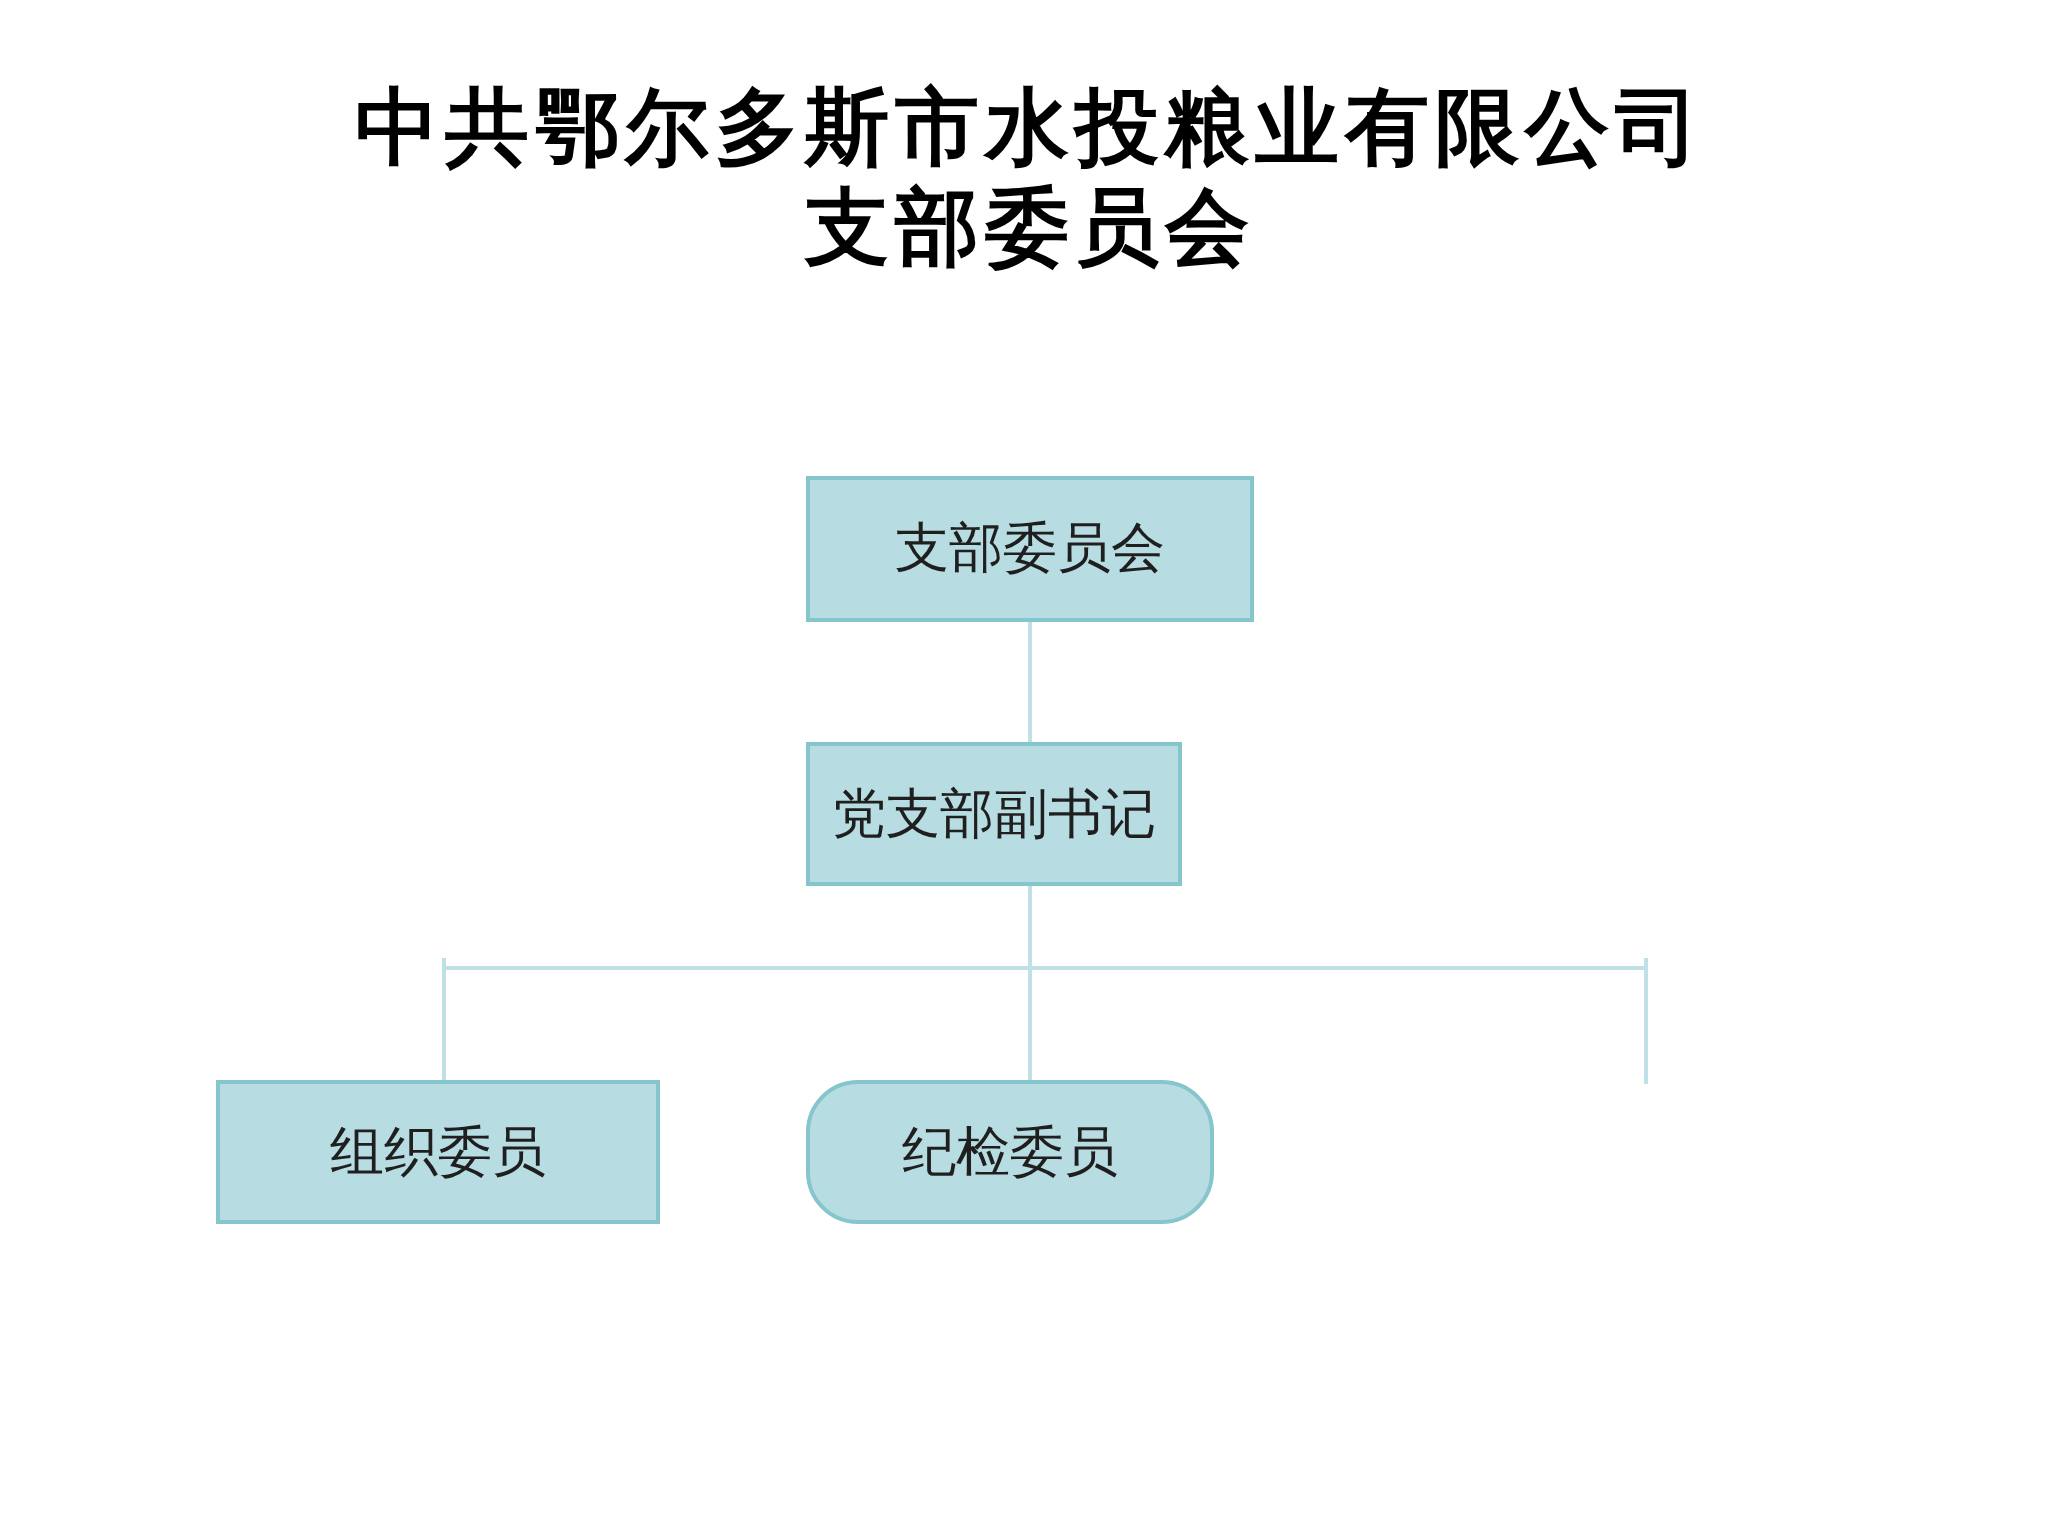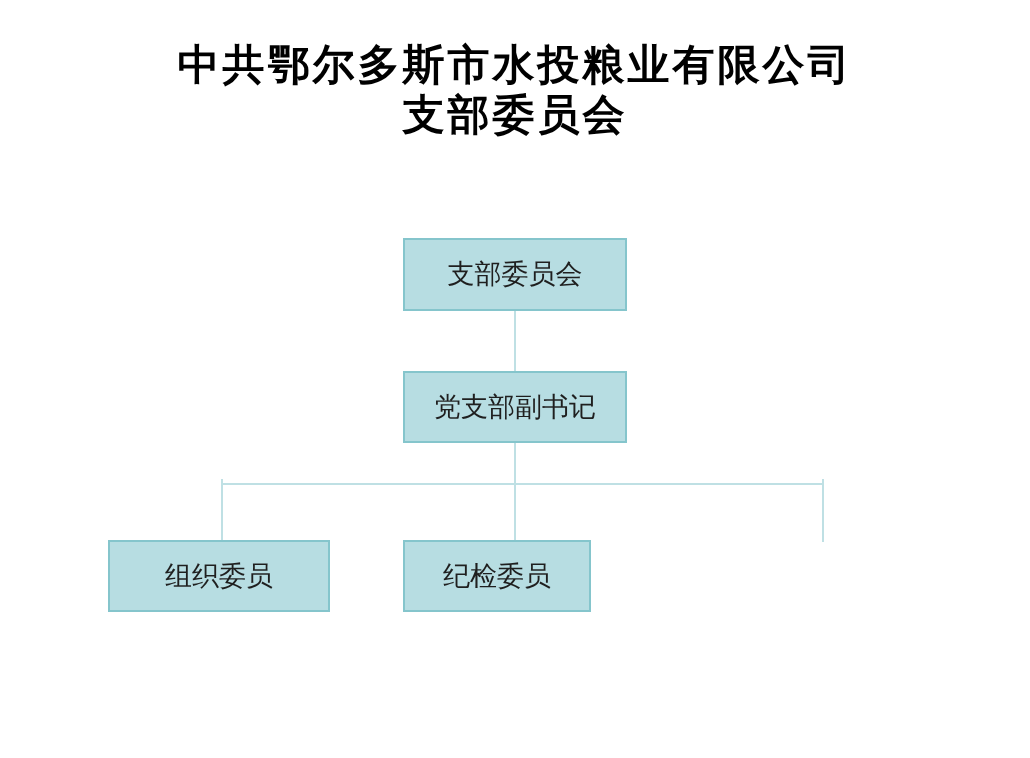--- a/index.html
+++ b/index.html
@@ -47,23 +47,23 @@
   }
   .conn {
     position: absolute;
     background: var(--connector, #bfe0e4);
   }
   .conn.v { width: 2px; }
   .conn.h { height: 2px; }
 
   
   #node-secretary        { left: 403px; top: 238px; width: 224px; height: 73px; }
-  #node-deputy           { left: 403px; top: 371px; width: 224px; height: 72px; }
+  #node-deputy           { left: 403px; top: 371px; width: 188px; height: 72px; }
   #node-organization     { left: 108px; top: 540px; width: 222px; height: 72px; }
-  #node-discipline       { left: 403px; top: 540px; width: 188px; height: 72px; }
+  #node-discipline       { left: 403px; top: 540px; width: 204px; height: 72px; border-radius: 26px; }
   #node-publicity        { left: 685px; top: 541px; width: 223px; height: 76px; }
 
   
   #conn-secretary-deputy { left: 514px; top: 311px; height: 60px; }
   #conn-deputy-stem      { left: 514px; top: 443px; height: 42px; }
   #conn-branch-bar       { left: 222px; top: 483px; width: 602px; }
   #conn-drop-left        { left: 221px; top: 479px; height: 62px; }
   #conn-drop-middle      { left: 514px; top: 483px; height: 58px; }
   #conn-drop-right       { left: 822px; top: 479px; height: 63px; }
 </style>

